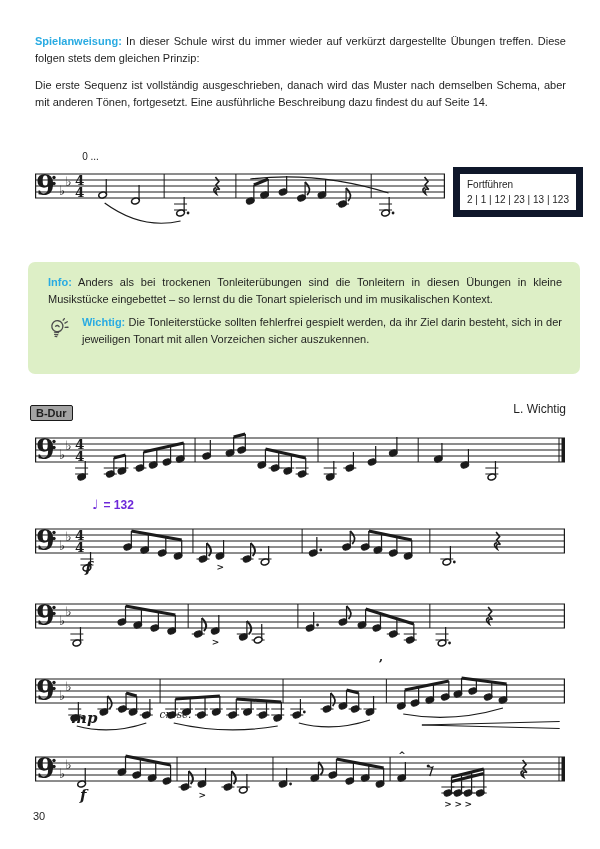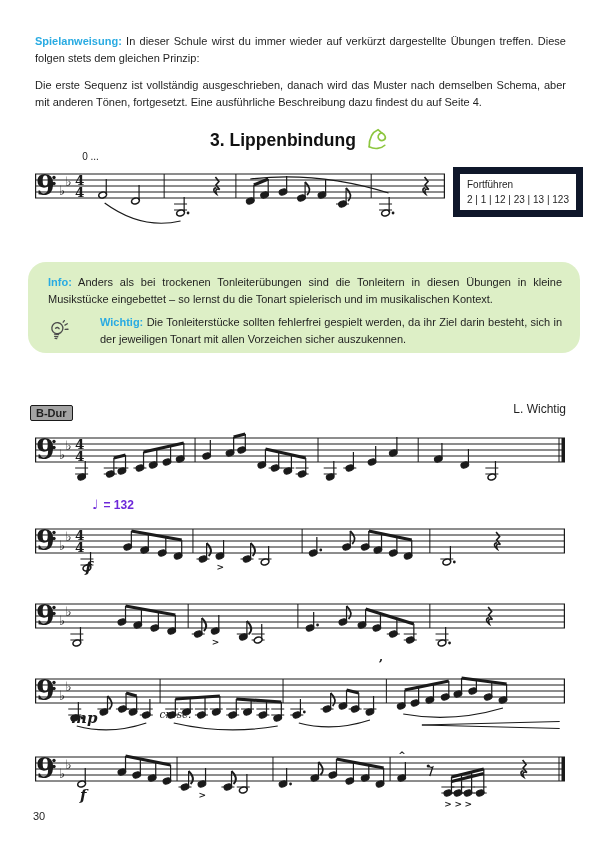--- a/index.html
+++ b/index.html
@@ -5,54 +5,44 @@
   html,body{margin:0;padding:0;background:#e8e8e8}
   #page{position:relative;width:600px;height:849px;margin:0 auto;background:#fff;overflow:hidden;
         font-family:"Liberation Sans",sans-serif;color:#1f1f1f}
   .para{position:absolute;font-size:11px;line-height:16.5px;text-align:justify}
   .accent{color:var(--accent);font-weight:700}
   .heading-row{position:absolute;left:0;width:100%;display:flex;justify-content:center;align-items:center;gap:9px}
   .heading{font-size:17.5px;font-weight:700;color:#111}
   .hicon{display:inline-block;flex:0 0 auto}
   .ff-box{position:absolute;left:453px;top:167px;border:7px solid #0f172a;padding:3px 7px;font-size:10px;
           line-height:15px;background:#fff;white-space:nowrap}
-  .infobox{position:absolute;left:28px;top:262px;width:552px;height:91px;background:var(--info-bg);
-           border-radius:18px;box-sizing:border-box;padding:12px 18px 0 20px}
+  .infobox{position:absolute;left:28px;top:262px;width:552px;height:112px;background:var(--info-bg);
+           border-radius:7px;box-sizing:border-box;padding:12px 18px 0 20px}
   .ib-para{margin:0;font-size:11px;line-height:16.5px;text-align:justify}
-  .ib-w{display:flex;gap:28px;margin-top:7px;align-items:flex-end}
+  .ib-w{display:flex;gap:10px;margin-top:7px;align-items:center}
   .ib-w .ib-para{flex:1}
   .keybox{position:absolute;left:30px;top:405px;border:1.6px solid #1a1a1a;font-weight:700;font-size:11px;
           padding:1px 5px;background:#a3a3a3;border-radius:2px}
   .composer{position:absolute;right:34px;top:402px;font-size:12px}
   .tempo{position:absolute;left:92px;top:497px;font-size:12px;font-weight:700;color:#6d28d9}
   .tempo .music-glyph{font-family:"DejaVu Sans",sans-serif;font-size:13px;font-weight:700;margin-right:2px}
   .pagenum{position:absolute;left:33px;top:810px;font-size:11px}
   .staff-svg{position:absolute;overflow:visible}
 </style>
 </head>
 <body>
 
 <div id="page">
 
   <div class="para" style="left:35px;top:33px;width:531px">
     <span class="accent">Spielanweisung:</span>
     <span>In dieser Schule wirst du immer wieder auf verkürzt dargestellte Übungen treffen. Diese folgen stets dem gleichen Prinzip:</span>
   </div>
-  <div class="para" style="left:35px;top:77px;width:531px">Die erste Sequenz ist vollständig ausgeschrieben, danach wird das Muster nach demselben Schema, aber mit anderen Tönen, fortgesetzt. Eine ausführliche Beschreibung dazu findest du auf Seite 4.</div>
-
-  <div class="heading-row" style="top:126px">
-    <span class="heading">3. Lippenbindung</span>
-    <span class="hicon">
-      <svg width="25" height="25" viewBox="0 0 24 24" fill="none" stroke="#8dc63f" stroke-width="1.6" stroke-linecap="round" stroke-linejoin="round">
-        <path d="M4 20 C4 12 6.5 6 12.5 3.5 L16 6.5"></path>
-        <path d="M16 6.5 C12.5 7.5 11.5 11 13.8 13 C16.5 15.3 20.5 13 19.3 9.8 C18.6 7.9 16 6.5 16 6.5"></path>
-        <path d="M4 20 C9 22.5 15.5 22 19 18.5"></path>
-      </svg>
-    </span>
-  </div>
+  <div class="para" style="left:35px;top:77px;width:531px">Die erste Sequenz ist vollständig ausgeschrieben, danach wird das Muster nach demselben Schema, aber mit anderen Tönen, fortgesetzt. Eine ausführliche Beschreibung dazu findest du auf Seite 14.</div>
+
 
   <div class="ff-box">
     <div>Fortführen</div>
     <div>2 | 1 | 12 | 23 | 13 | 123</div>
   </div>
 
   <div class="infobox">
     <p class="ib-para">
       <span class="accent">Info:</span>
       <span>Anders als bei trockenen Tonleiterübungen sind die Tonleitern in diesen Übungen in kleine Musikstücke eingebettet – so lernst du die Tonart spielerisch und im musikalischen Kontext.</span>

